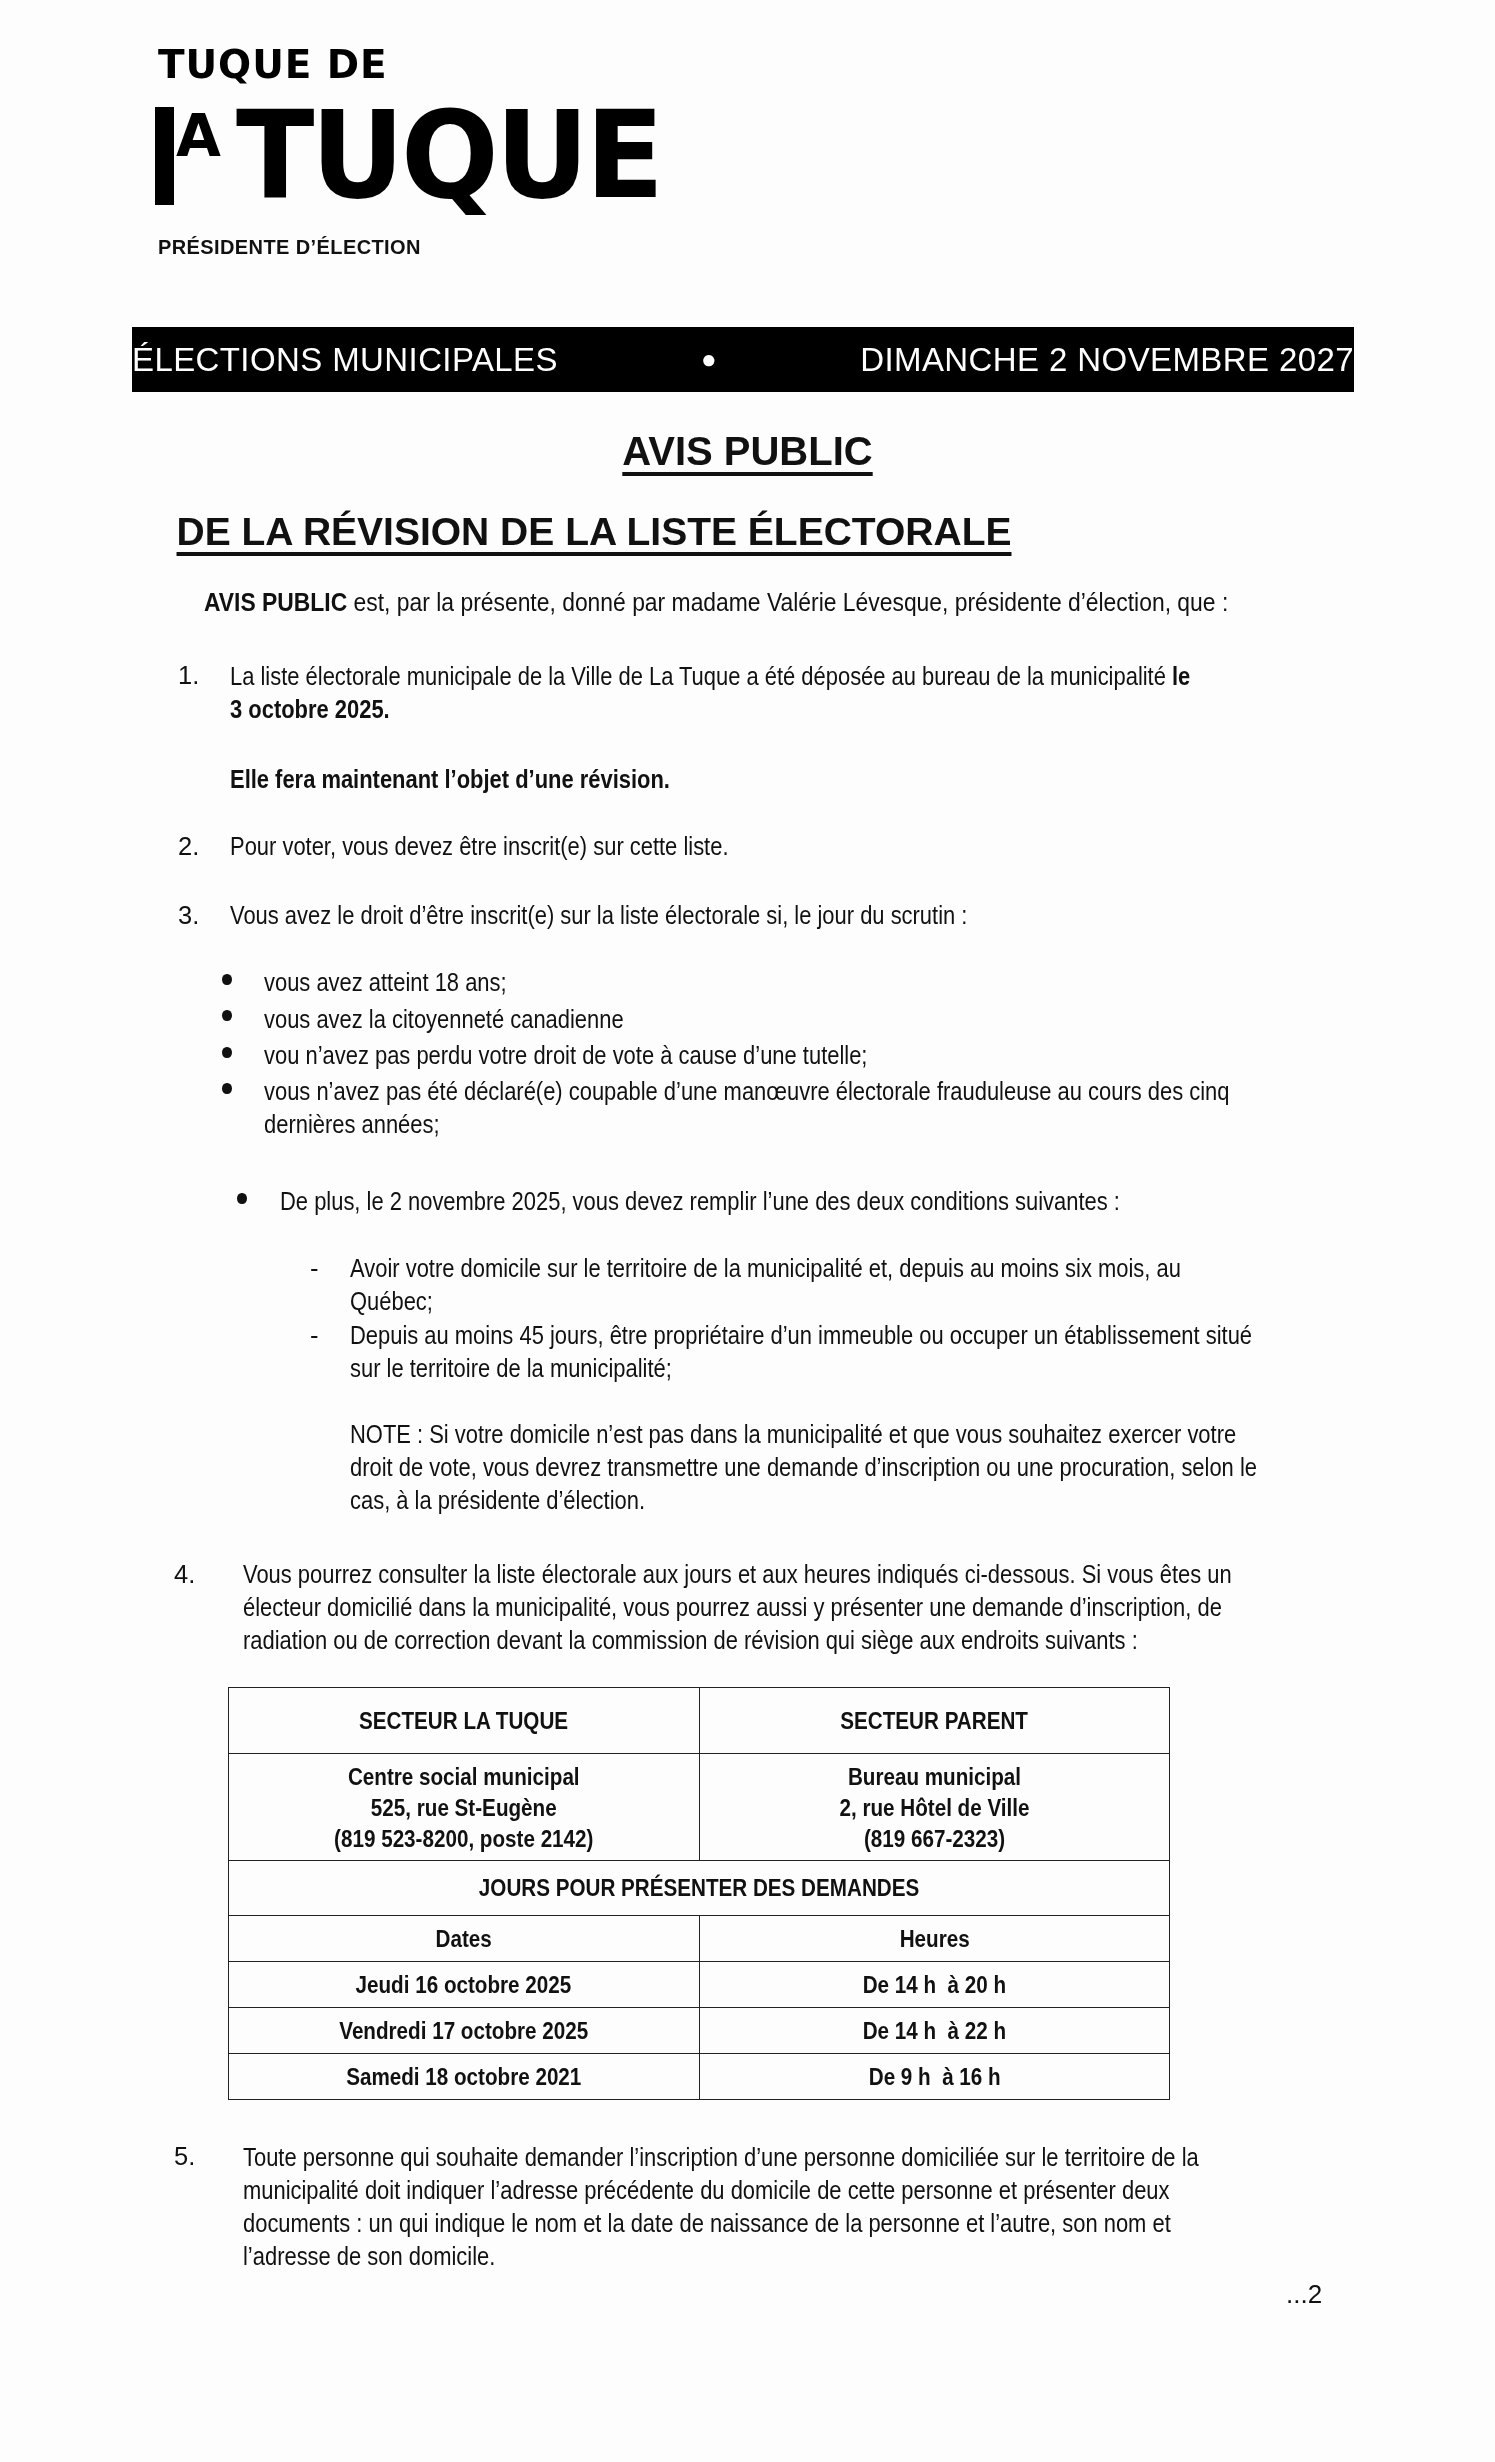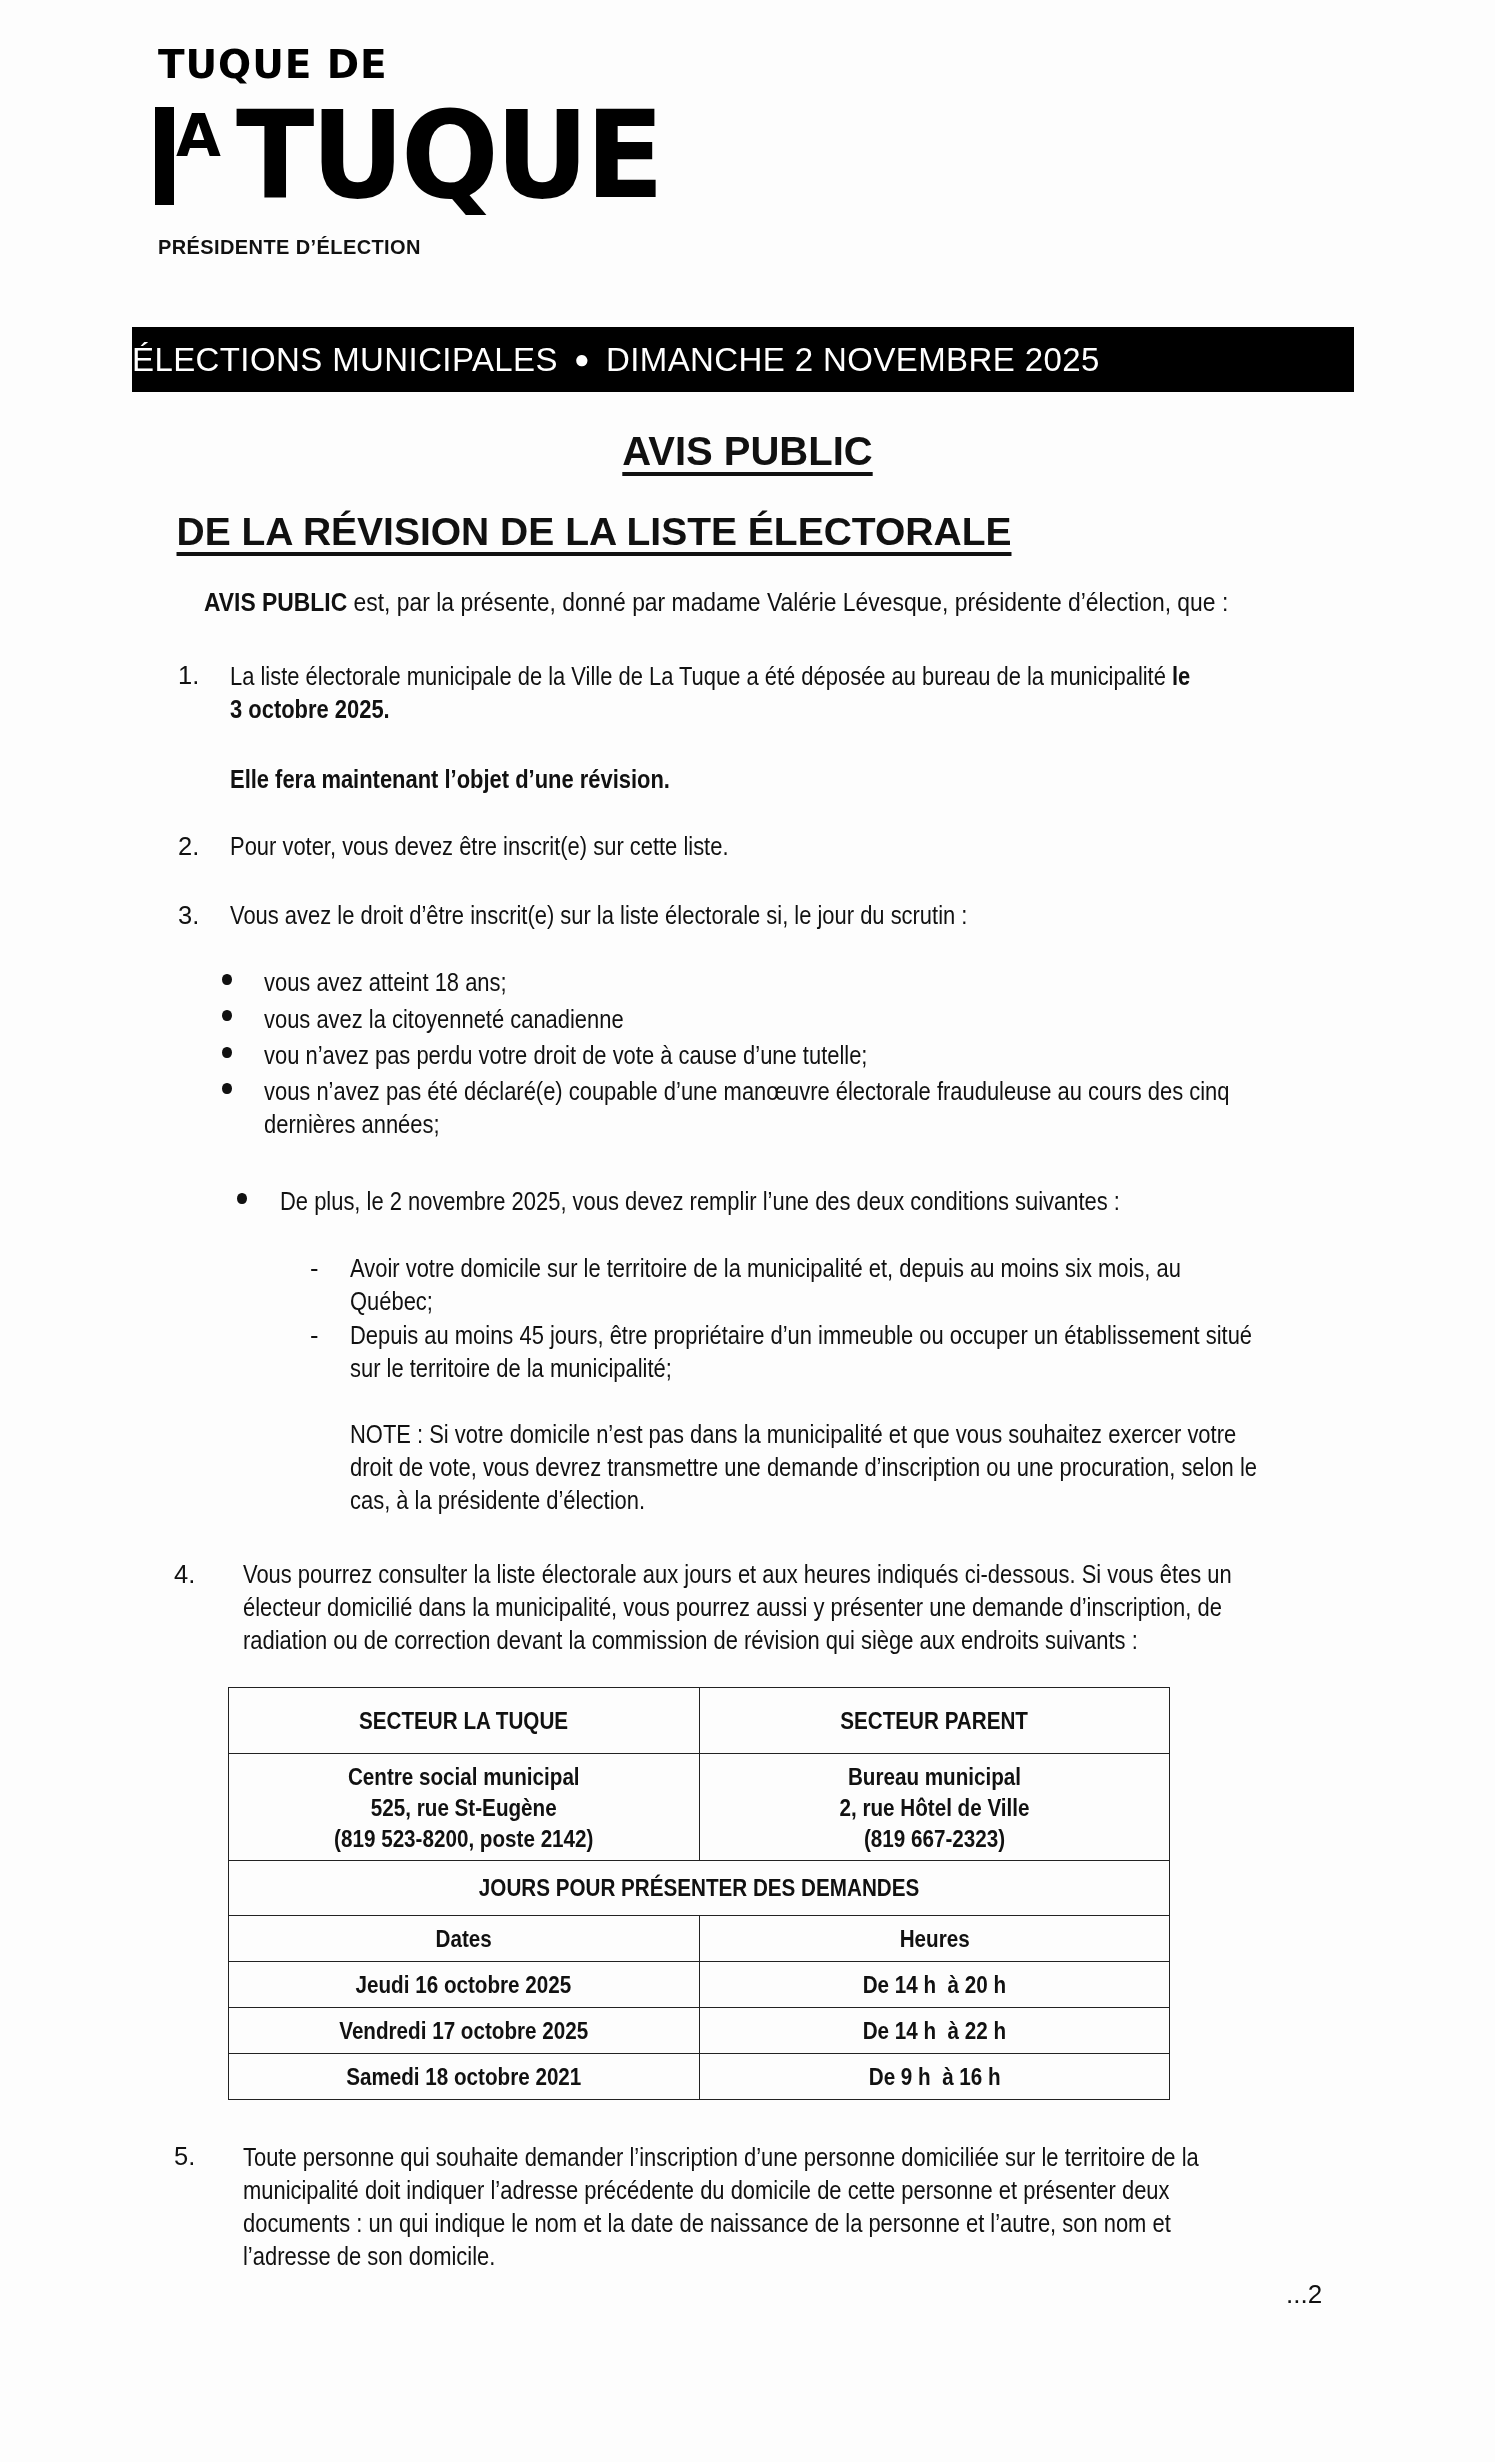--- a/index.html
+++ b/index.html
@@ -8,21 +8,21 @@
       font-family: "Liberation Sans", sans-serif; color: #111; overflow: hidden;
     }
     .abs { position: absolute; }
     .logo-ville { left: 158px; top: 42px; font-family: "DejaVu Sans", sans-serif; font-weight: 900; font-size: 39px; letter-spacing: 0.9px; color:#000; }
     .logo-main { left: 155px; top: 95px; height: 110px; display:flex; align-items:flex-end; color:#000; }
     .logo-la { position: relative; width: 55px; height: 98px; }
     .logo-la .l { position:absolute; left:0; top:0; width: 19.3px; height:98px; background:#000; }
     .logo-la .a { position:absolute; left: 21px; top: 0; font-family:"DejaVu Sans", sans-serif; font-weight:900; font-size: 58px; line-height: 1; }
     .logo-rest { font-family: "DejaVu Sans", sans-serif; font-weight: 900; font-size: 121px; line-height: 98px; letter-spacing: -3.5px; margin-left: 26px; transform: scaleX(0.95); transform-origin:left bottom; }
     .logo-sub { left: 158px; top: 236px; font-family: "Liberation Sans", sans-serif; font-weight: 700; font-size: 20px; letter-spacing: 0.4px; }
-    .banner { left: 132px; top: 327px; width: 1222px; height: 65px; background: #000; color: #fff; display:flex; align-items:center; justify-content:flex-start; font-size: 33px; letter-spacing: 0.4px; }
+    .banner { left: 132px; top: 327px; width: 1222px; height: 65px; background: #000; color: #fff; display:flex; align-items:center; justify-content:space-between; font-size: 33px; letter-spacing: 0.4px; }
     .banner .dot { margin: 0 16px; font-size: 26px; }
     .title1 { left: 0; width: 1495px; top: 429px; text-align:center; font-weight:700; font-size: 40px; }
     .title1 span, .title2 span { text-decoration: underline; text-decoration-thickness: 4.4px; text-underline-offset: 7px; }
     .title2 { left: 0; width: 1188px; top: 510px; text-align:center; font-weight:700; font-size: 39px; }
     .intro { left: 204px; top: 587px; font-size: 26px; transform: scaleX(0.88); transform-origin:left; white-space:nowrap; }
     .para { font-size: 25.5px; line-height: 33px; }
     .cond { transform: scaleX(0.86); transform-origin: left top; }
     .num { position:absolute; font-size: 25.5px; }
     .bold { font-weight:700; }
     .bullet { position:absolute; width: 9.7px; height: 11.4px; border-radius: 50%; background:#111; }
@@ -41,21 +41,21 @@
     <div class="l"></div>
     <div class="a">A</div>
   </div>
   <div class="logo-rest">TUQUE</div>
 </div>
 <div class="abs logo-sub">PRÉSIDENTE D’ÉLECTION</div>
 
 <div class="abs banner">
   <span>ÉLECTIONS MUNICIPALES</span>
   <span class="dot">●</span>
-  <span>DIMANCHE 2 NOVEMBRE 2025</span>
+  <span>DIMANCHE 2 NOVEMBRE 2027</span>
 </div>
 
 <div class="abs title1"><span>AVIS PUBLIC</span></div>
 <div class="abs title2"><span>DE LA RÉVISION DE LA LISTE ÉLECTORALE</span></div>
 
 <div class="abs intro">
   <span class="bold">AVIS PUBLIC</span><span> est, par la présente, donné par madame Valérie Lévesque, présidente d’élection, que :</span>
 </div>
 
 <div class="num" style="left:178px; top:661px;">1.</div>

